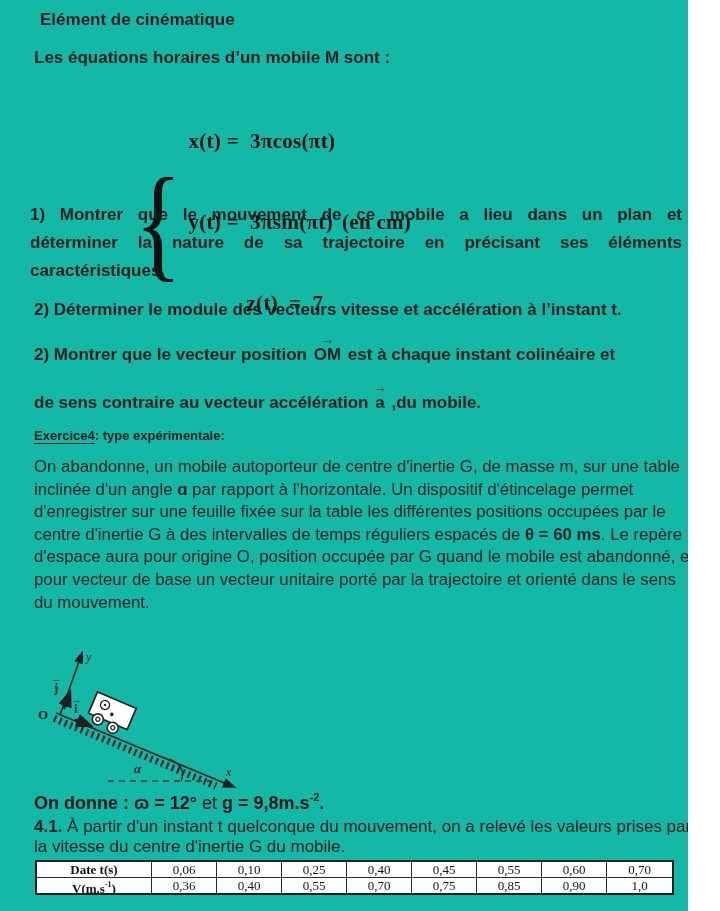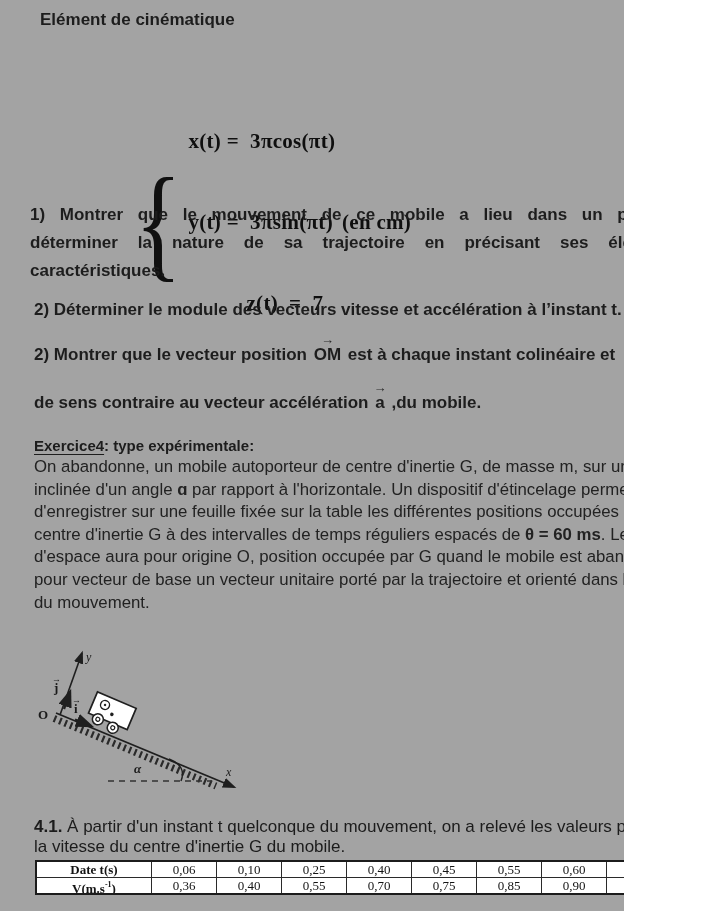--- a/index.html
+++ b/index.html
@@ -1,17 +1,17 @@
 <!DOCTYPE html>
 <html><head>
 <meta charset="utf-8">
 <style>
   html,body { margin:0; padding:0; background:#ffffff; }
   .page {
-    position:relative; width:624px; height:911px; background:#a3a3a3;
+    position:relative; width:688px; height:911px; background:#14b8a6;
     font-family:"Liberation Sans", sans-serif; color:#1d1d1d; overflow:hidden;
   }
   .abs { position:absolute; }
   .sb { font-weight:600; }
   .b  { font-weight:700; }
   .body-txt { font-size:17px; }
   .just { text-align:justify; text-align-last:justify; }
   .line28 { line-height:28px; }
 
   
@@ -61,20 +61,21 @@
 
   svg text { font-family:"Liberation Serif", serif; fill:#1b1b1b; }
 </style>
 </head>
 <body>
 
 <div class="page">
 
   <div class="abs body-txt sb" style="left:40px; top:10px;">Elément de cinématique</div>
 
+  <div class="abs body-txt sb" style="left:34px; top:48px;">Les équations horaires d’un mobile M sont :</div>
 
   <div class="abs eq-wrap" style="left:128px; top:76px;">
     <div class="brace">{</div>
     <div class="eqcol">
       <div class="eqline">x(t) =  3πcos(πt)</div>
       <div class="eqrow">
         <span class="eqline">y(t) =  3πsin(πt)</span>
         <span class="eqnote">(en cm)</span>
       </div>
       <div class="eqline eqz">z(t)  =  7</div>
@@ -90,21 +91,21 @@
   <div class="abs body-txt sb" style="left:34px; top:300px;">2) Déterminer le module des vecteurs vitesse et accélération à l’instant t.</div>
 
   <div class="abs body-txt sb" style="left:34px; top:345px;">
     <span>2) Montrer que le vecteur position </span><span class="vec"><span class="arr">→</span><span>OM</span></span><span> est à chaque instant colinéaire et</span>
   </div>
 
   <div class="abs body-txt sb" style="left:34px; top:393px;">
     <span>de sens contraire au vecteur accélération </span><span class="vec"><span class="arr">→</span><span>a</span></span><span> ,du mobile.</span>
   </div>
 
-  <div class="abs" style="left:34px; top:437px; font-size:15px;">
+  <div class="abs" style="left:34px; top:428px; font-size:13px;">
     <span class="b heading-underline">Exercice4</span><span class="b">: type expérimentale:</span>
   </div>
 
   <p class="abs para" style="left:34px; top:456px; width:664px; margin:0;"><span>On abandonne, un mobile autoporteur de centre d'inertie G, de masse m, sur une table inclinée d'un angle </span><b>ɑ</b><span> par rapport à l'horizontale. Un dispositif d'étincelage permet d'enregistrer sur une feuille fixée sur la table les différentes positions occupées par le centre d'inertie G à des intervalles de temps réguliers espacés de </span><b>θ = 60 ms</b><span>. Le repère d'espace aura pour origine O, position occupée par G quand le mobile est abandonné, et pour vecteur de base un vecteur unitaire porté par la trajectoire et orienté dans le sens du mouvement.</span></p>
 
   <svg class="abs" style="left:30px; top:645px;" width="260" height="150" viewBox="0 0 260 150">
     <defs>
       <marker id="ah" markerWidth="9" markerHeight="8" refX="6.5" refY="3" orient="auto">
         <path d="M0,0 L8,3 L0,6 z" fill="#1f1f1f"></path>
       </marker>
@@ -138,20 +139,21 @@
     <text x="56" y="16" font-size="12" font-style="italic">y</text>
     <text x="196" y="131" font-size="12" font-style="italic">x</text>
     <text x="8" y="74" font-size="13" font-weight="bold">O</text>
     <text x="104" y="128" font-size="13" font-weight="bold" font-style="italic">α</text>
     <text x="24" y="47" font-size="13" font-weight="bold">j</text>
     <text x="22" y="37" font-size="9">→</text>
     <text x="44" y="68" font-size="13" font-weight="bold">i</text>
     <text x="42" y="58" font-size="9">→</text>
   </svg>
 
+  <div class="abs given-line" style="left:34px; top:792px;"><b>On donne :</b><b> ɷ = 12°</b><span> et </span><b>g = 9,8m.s</b><sup>-2</sup><b>.</b></div>
 
   <div class="abs q41" style="left:34px; top:817px; width:668px;"><b>4.1.</b><span> À partir d'un instant t quelconque du mouvement, on a relevé les valeurs prises par la vitesse du centre d'inertie G du mobile.</span></div>
 
   <div class="abs vtable" style="left:35px; top:860px;">
     <div class="cell hdr">Date t(s)</div>
     <div class="cell">0,06</div>
     <div class="cell">0,10</div>
     <div class="cell">0,25</div>
     <div class="cell">0,40</div>
     <div class="cell">0,45</div>

